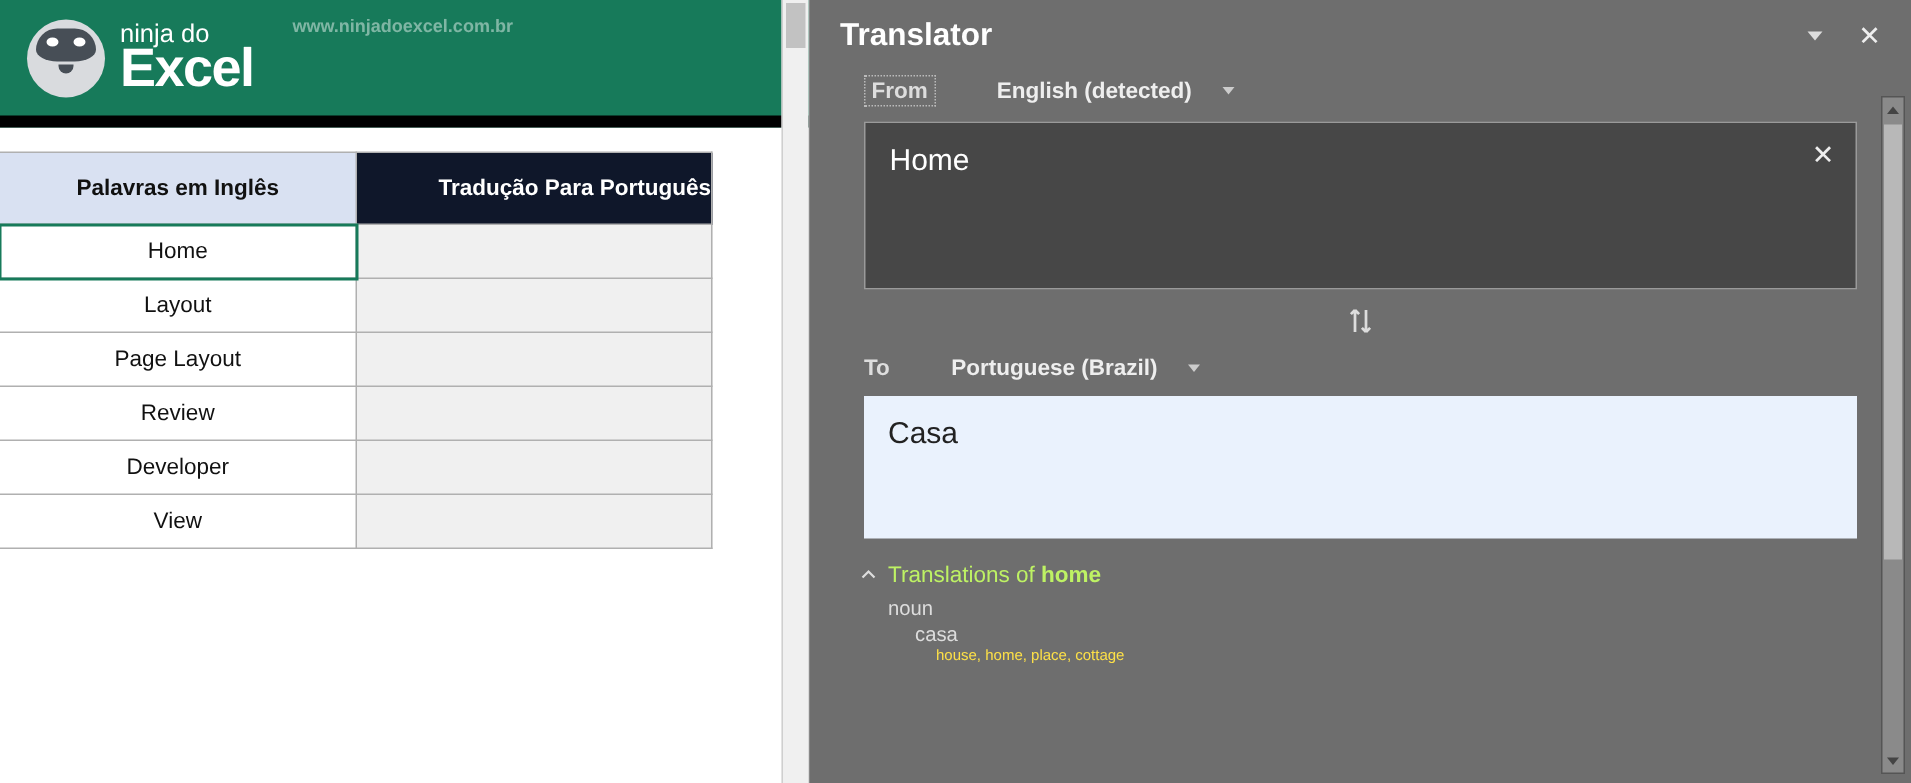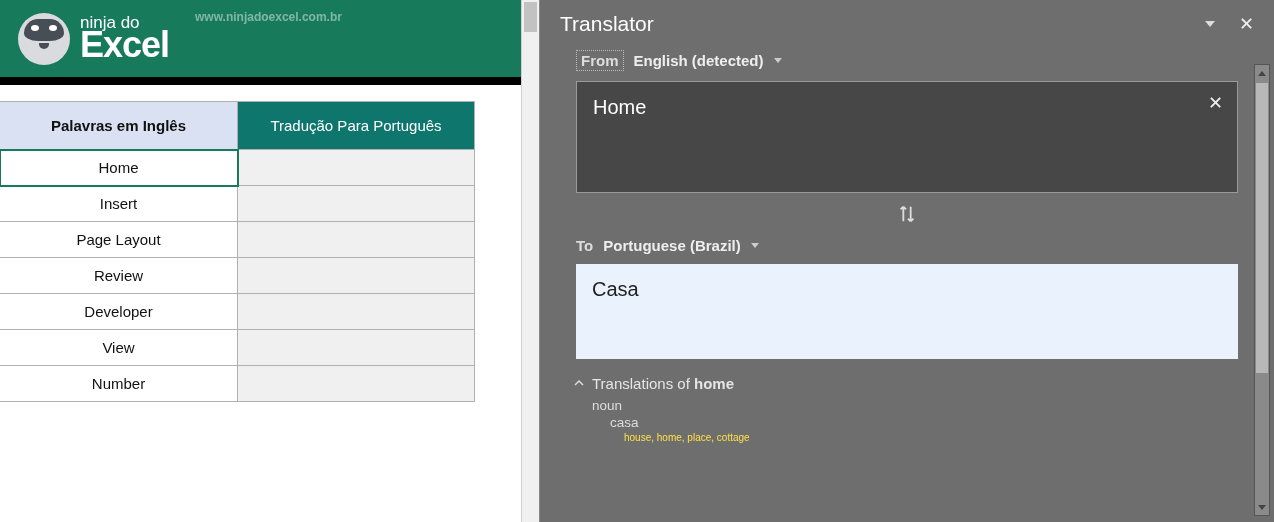--- a/index.html
+++ b/index.html
@@ -116,23 +116,24 @@
   font-size: 15px;
 }
 .sheet th.c1 {
   width: 238px;
   background: #d9e1f2;
   font-weight: 700;
   color: #111;
 }
 .sheet th.c2 {
   width: 237px;
-  background: #0f766e;
+  background: #0f172a;
   color: #fff;
-  font-weight: 400;
+  font-weight: 700;
+  text-align: right;
 }
 .sheet th { height: 48px; }
 .sheet td.c1 {
   width: 238px;
   background: #fff;
   color: #111;
 }
 .sheet td.c2 {
   width: 237px;
   background: #f0f0f0;
@@ -149,51 +150,51 @@
   color: #fff;
 }
 .pane-header {
   display: flex;
   align-items: center;
   justify-content: space-between;
   padding: 12px 20px 8px 20px;
 }
 .pane-title {
   font-size: 21px;
-  font-weight: 400;
+  font-weight: 700;
 }
 .pane-icons {
   display: flex;
   gap: 24px;
   align-items: center;
 }
 .caret-down {
   width: 0; height: 0;
   border-left: 5px solid transparent;
   border-right: 5px solid transparent;
   border-top: 6px solid #ddd;
 }
 .x-close {
   font-size: 18px;
   cursor: pointer;
   color: #eee;
 }
 .lang-row {
   display: flex;
   align-items: center;
-  gap: 10px;
+  gap: 20px;
   padding: 6px 28px 6px 36px;
   font-size: 15px;
 }
 .lang-row .lbl { color: #ddd; font-weight: 600; }
 .lang-row.from .lbl {
   border: 1px dotted #bbb;
   padding: 1px 4px;
 }
-.lang-row .lang-name { font-weight: 600; color: #eee; }
+.lang-row .lang-name { font-weight: 600; color: #eee; margin-left: 21px; }
 .lang-row .mini-caret {
   width: 0; height: 0;
   border-left: 4px solid transparent;
   border-right: 4px solid transparent;
   border-top: 5px solid #ccc;
 }
 .input-box, .output-box {
   margin: 4px 36px 4px 36px;
   border-radius: 0;
   padding: 14px 16px;
@@ -226,21 +227,21 @@
 }
 .output-box {
   background: #eaf2fd;
   color: #222;
   height: 95px;
   border: none;
 }
 .translations-title {
   padding: 12px 36px 2px 52px;
   font-size: 15px;
-  color: #e5e5e5;
+  color: #bef264;
   position: relative;
 }
 .translations-title .chev {
   position: absolute;
   left: 34px;
   top: 15px;
   width: 10px; height: 10px;
 }
 .translations-body {
   padding: 4px 36px 0 52px;
@@ -317,41 +318,37 @@
           <th class="c1">Palavras em Inglês</th>
           <th class="c2">Tradução Para Português</th>
         </tr>
       </thead>
       <tbody id="table-body">
           <tr class="selected">
             <td class="c1">Home</td>
             <td class="c2"></td>
           </tr>
           <tr>
-            <td class="c1">Insert</td>
+            <td class="c1">Layout</td>
             <td class="c2"></td>
           </tr>
           <tr>
             <td class="c1">Page Layout</td>
             <td class="c2"></td>
           </tr>
           <tr>
             <td class="c1">Review</td>
             <td class="c2"></td>
           </tr>
           <tr>
             <td class="c1">Developer</td>
             <td class="c2"></td>
           </tr>
           <tr>
             <td class="c1">View</td>
-            <td class="c2"></td>
-          </tr>
-          <tr>
-            <td class="c1">Number</td>
             <td class="c2"></td>
           </tr>
         </tbody>
     </table>
   </div>
 
   <div class="left-scroll">
     <div class="thumb"></div>
   </div>
 </div>

